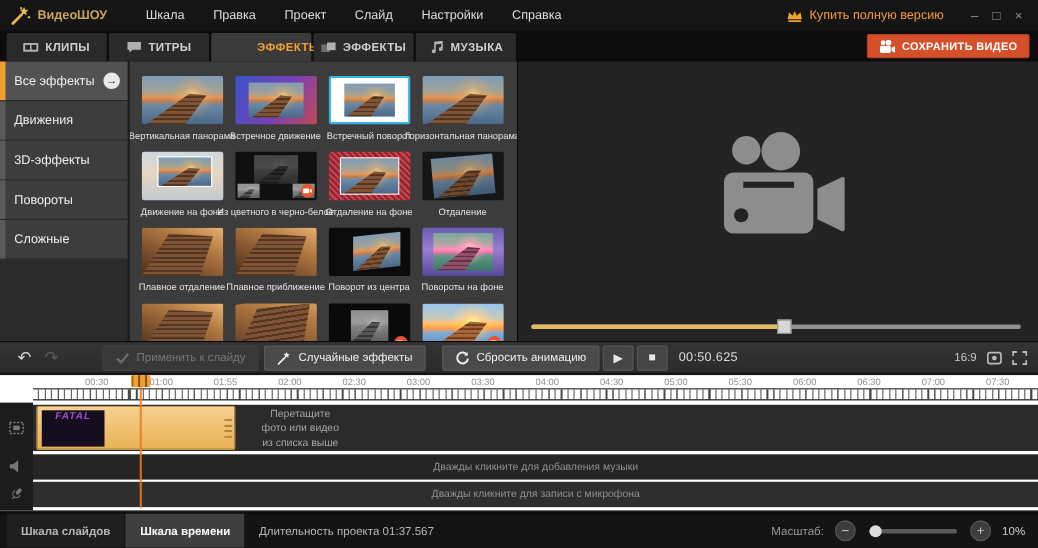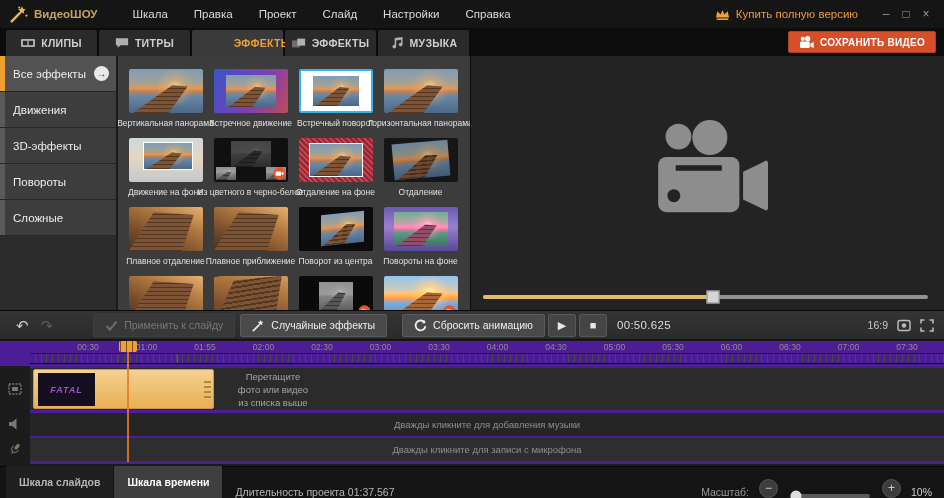--- a/index.html
+++ b/index.html
@@ -93,48 +93,48 @@
   .tb-btn { height:23px; display:flex; align-items:center; gap:6px; padding:0 11px; background:#4a4a4a; border:1px solid #5b5b5b; border-radius:2px; font-size:10.5px; color:#eee; }
   .tb-btn .bicon { width:13px; height:13px; color:#eee; display:flex; }
   .tb-btn.disabled { background:#383838; border-color:#404040; color:#777; }
   .tb-btn.disabled .bicon { color:#6a6a6a; }
   .pp-btn { width:28px; height:23px; background:#454545; border:1px solid #585858; border-radius:2px; color:#e8e8e8; font-size:11px; display:flex; align-items:center; justify-content:center; margin-left:3px; }
   .time-label { font-size:11.5px; color:#dcdcdc; margin-left:10px; letter-spacing:.3px; }
   .aspect-label { font-size:10.5px; color:#c8c8c8; margin-left:auto; }
   .mini-icon { width:14px; height:13px; margin-left:9px; display:flex; }
 
   
-  .timeline { position:absolute; top:341px; left:0; width:944px; height:123px; background:#4c1d95;padding-left:32px; }
+  .timeline { position:absolute; top:341px; left:0; width:944px; height:123px; background:#ffffff;padding-left:32px; }
   .ruler-labels { position:absolute; top:0; left:0; right:0; height:11px; }
   .ruler-label { position:absolute; top:1px; transform:translateX(-50%); font-size:8.5px; color:#8f8f8f; }
   .ticks { position:absolute; top:12px; left:30px; right:0; height:11px;
     background:
       repeating-linear-gradient(90deg,#484848 0 1px, transparent 1px 5.85px),
       repeating-linear-gradient(90deg,#5e5e5e 0 1px, transparent 1px 29.25px);
     background-position:88px 0, 88px 0; border-top:1px solid #222; border-bottom:1px solid #000; }
   .tracks { position:absolute; top:25px; left:0; right:0; bottom:0; }
   .rail { position:absolute; left:0; top:0; bottom:0; width:30px; background:#1c1c1c; }
   .rail .ricon { position:absolute; left:8px; width:14px; height:14px; }
   .track { position:absolute; left:30px; right:0; }
   .track.video { top:2px; height:42px; background:#2b2b2b; }
   .track.music { top:47px; height:23px; background:#252525; }
   .track.mic   { top:72px; height:23px; background:#2e2e2e; }
   .track-hint-center { width:100%; text-align:center; font-size:9.5px; color:#8f8f8f; line-height:23px; }
   .clip { position:absolute; left:3px; top:1px; height:40px; width:181px; background:linear-gradient(#f6d190,#e8b155); border:1px solid #c89850; border-radius:2px; }
-  .clip-thumb { position:absolute; left:4px; top:3px; width:57px; height:33px; background:#150e1e; display:flex; align-items:center; justify-content:center; }
+  .clip-thumb { position:absolute; left:4px; top:3px; width:57px; height:33px; background:#150e1e; display:flex; align-items:flex-start; justify-content:center; }
   .clip-title { font-size:9px; font-weight:bold; font-style:italic; color:#a44fd0; letter-spacing:1px; }
   .clip-handle { position:absolute; right:2px; top:10px; bottom:10px; width:7px; background:repeating-linear-gradient(0deg,#b0873f 0 2px, transparent 2px 5px); }
   .drop-hint { position:absolute; left:173px; top:2px; width:140px; text-align:center; font-size:9.5px; color:#a5a5a5; line-height:13px; }
   .playhead { position:absolute; top:0; bottom:2px; width:0; }
   .ph-line { position:absolute; left:-1px; top:4px; bottom:0; width:2px; background:rgba(235,120,35,.85); }
   .ph-handle { position:absolute; left:0; top:0; transform:translateX(-50%); width:18px; height:11px; background:#f0a030; border-radius:2px;
     background-image:repeating-linear-gradient(90deg, transparent 0 4px, #7d5212 4px 5.5px, transparent 5.5px 6px); background-position:3px 0; }
 
   
-  .statusbar { position:absolute; left:0; right:0; bottom:0; height:32px; background:#141414; border-top:1px solid #060606; display:flex; align-items:flex-end; }
+  .statusbar { position:absolute; left:0; right:0; bottom:0; height:32px; background:#141414; border-top:1px solid #060606; display:flex; align-items:center; }
   .sb-tab { height:32px; line-height:32px; padding:0 13px; font-size:10.5px; font-weight:bold; color:#b5b5b5; background:#1f1f1f; margin-right:1px; }
   .sb-tab.active { background:#3f3f3f; color:#fff; }
   .sb-duration { font-size:10.5px; color:#b5b5b5; margin-left:12px; }
   .zoom-label { margin-left:auto; font-size:10.5px; color:#9a9a9a; }
   .round-btn { width:19px; height:19px; border-radius:50%; background:#3d3d3d; border:1px solid #555; color:#cfcfcf; font-size:12px; line-height:17px; text-align:center; margin-left:10px; }
   .zoom-slider { position:relative; width:80px; height:4px; background:#5a5a5a; border-radius:2px; margin-left:12px; }
   .zoom-thumb { position:absolute; top:50%; width:11px; height:11px; border-radius:50%; background:#dcdcdc; transform:translate(-50%,-50%); }
   .zoom-value { font-size:10.5px; color:#cfcfcf; margin-left:10px; margin-right:12px; }
   .plus-btn { margin-left:12px; }
   svg { display:block; width:100%; height:100%; }

